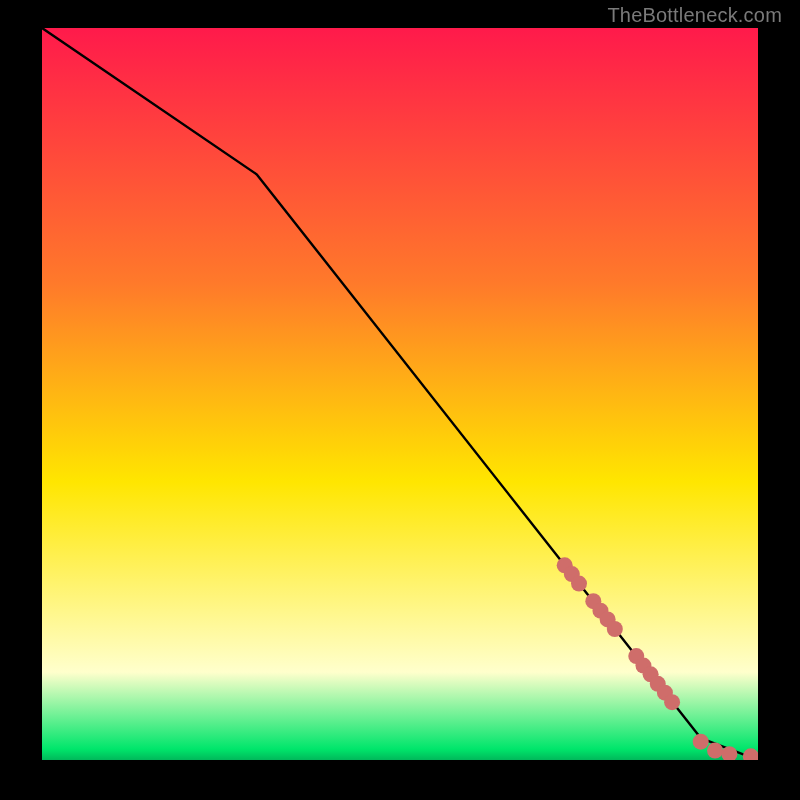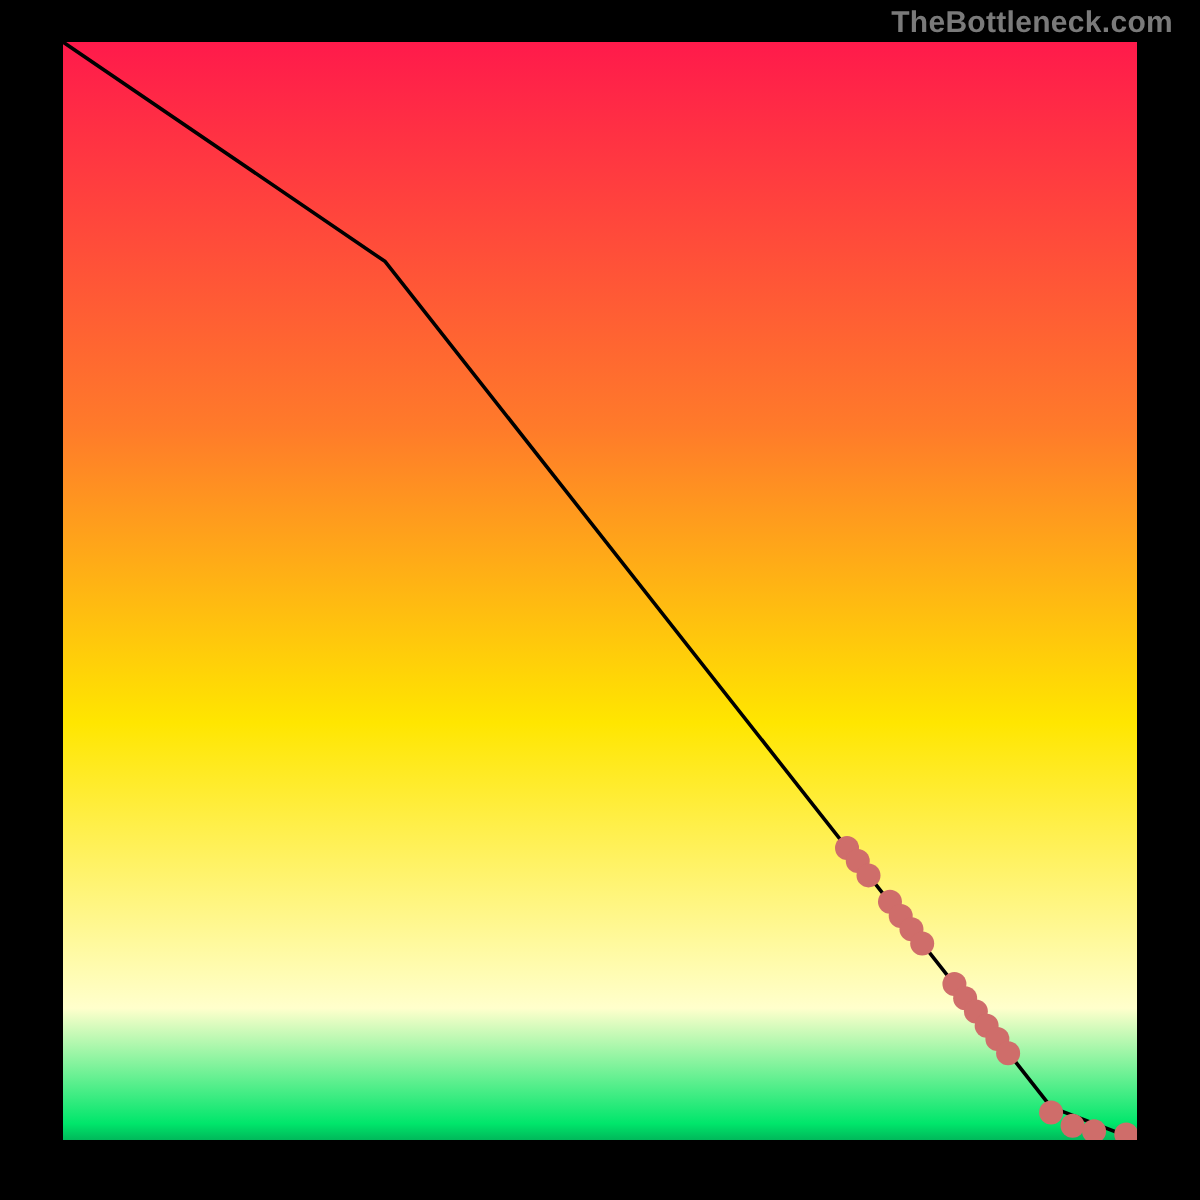--- a/index.html
+++ b/index.html
@@ -16,21 +16,21 @@
     width: 800px;
     height: 800px;
     background: #000;
   }
   .watermark {
     position: absolute;
     top: 4px;
     right: 18px;
     color: #7a7a7a;
     font-size: 20px;
-    font-weight: 700;
+    font-weight: 400;
     letter-spacing: 0.2px;
     z-index: 20;
   }
   .plot {
     position: absolute;
   }
   svg.plot-svg {
     display: block;
   }
 </style>

